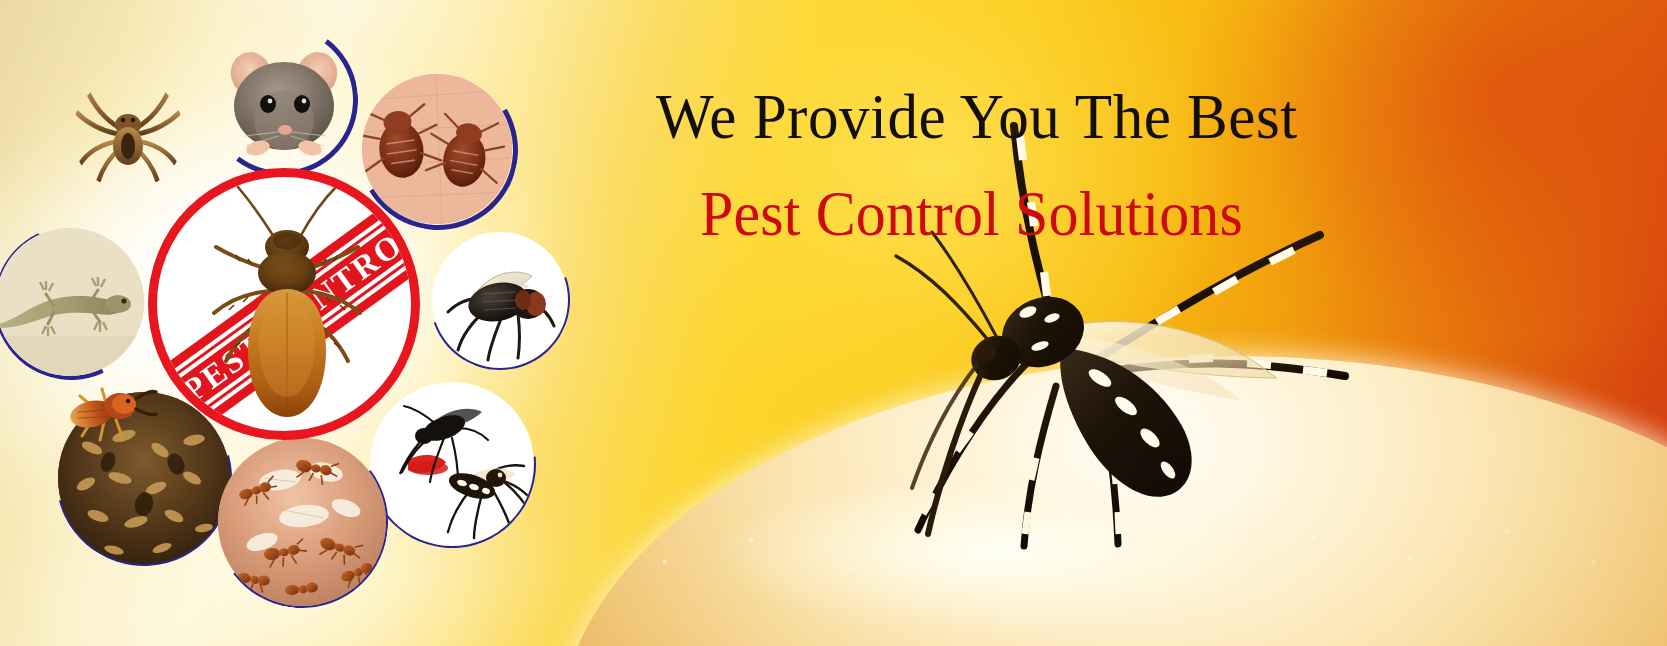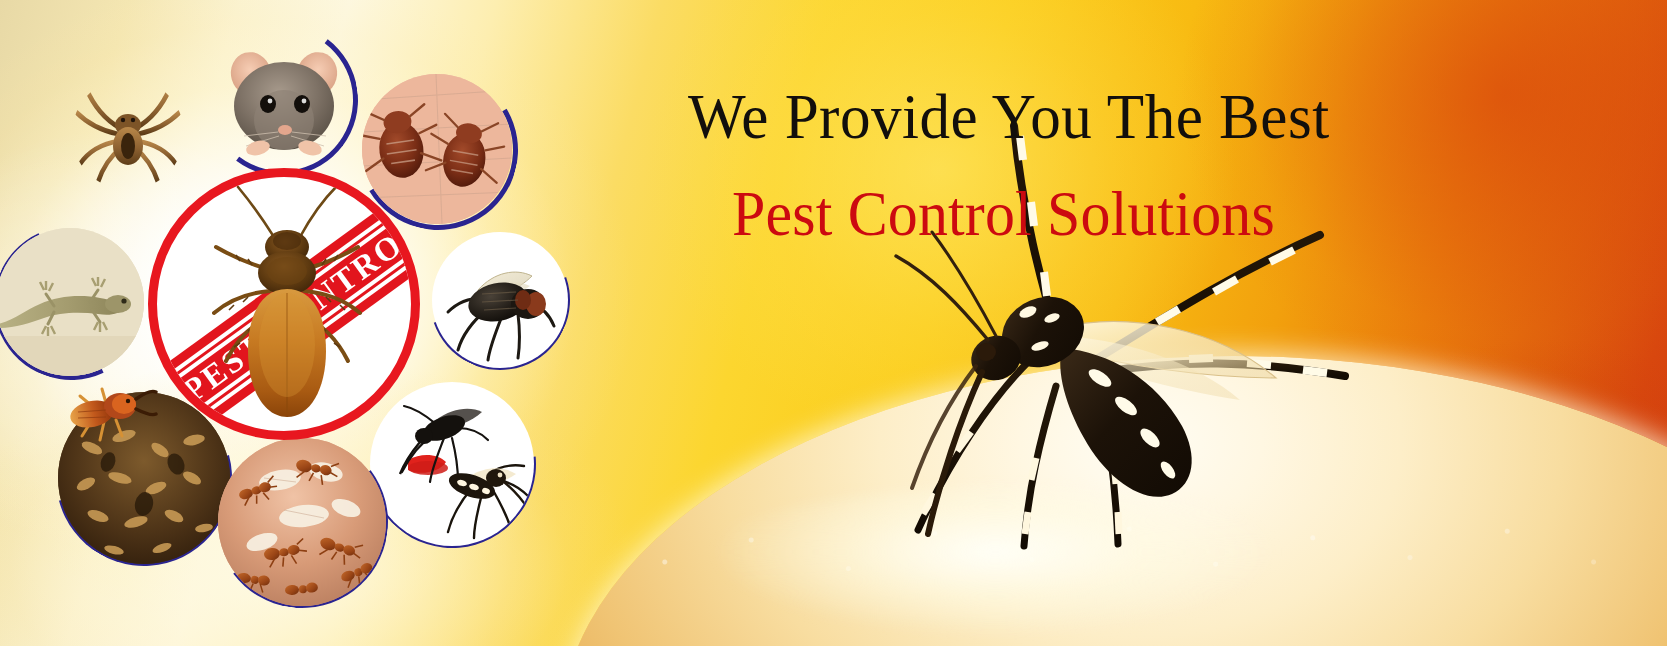--- a/index.html
+++ b/index.html
@@ -170,21 +170,21 @@
       radial-gradient(circle at 66% 38%, rgba(255,255,255,0.45) 0 2px, transparent 3px),
       radial-gradient(circle at 75% 56%, rgba(255,255,255,0.35) 0 2px, transparent 3px),
       radial-gradient(circle at 84% 32%, rgba(255,255,255,0.4) 0 2px, transparent 3px),
       radial-gradient(circle at 92% 60%, rgba(255,255,255,0.3) 0 2px, transparent 3px);
     opacity: 0.85;
   }
 
   
   .headline-block {
     position: absolute;
-    left: 688px;
+    left: 656px;
     top: 86px;
     width: 760px;
     z-index: 40;
   }
   .headline-line1 {
     font-family: "Liberation Serif", "DejaVu Serif", serif;
     font-size: 63px;
     line-height: 1.0;
     color: #120f0c;
     letter-spacing: 0.5px;

